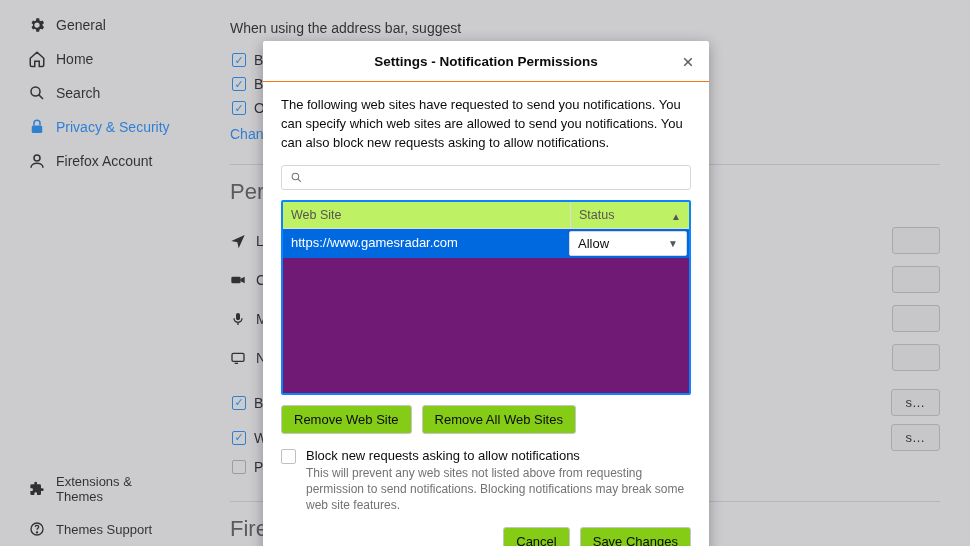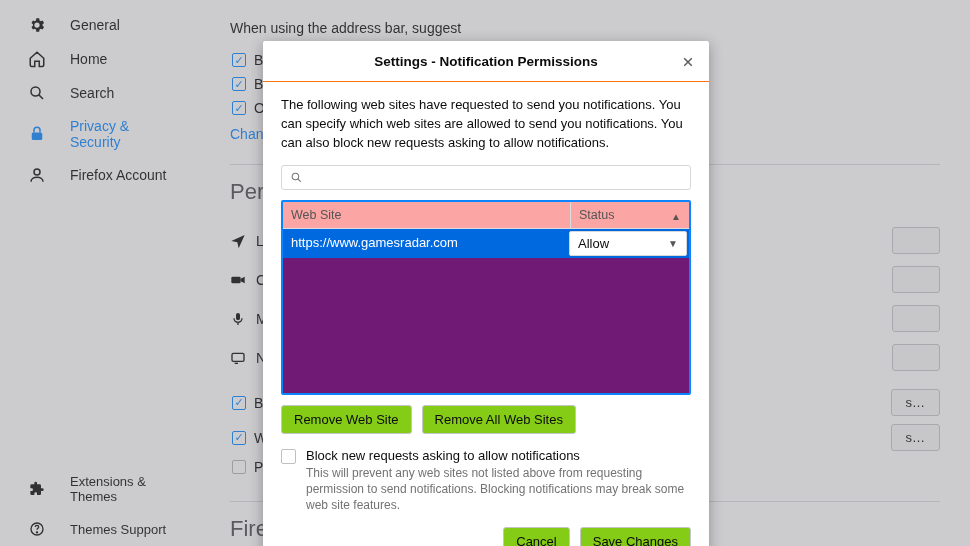--- a/index.html
+++ b/index.html
@@ -1,19 +1,19 @@
 <!DOCTYPE html>
 <html><head>
 <meta charset="utf-8">
 <style>
 * { box-sizing: border-box; margin: 0; padding: 0; font-family: -apple-system, BlinkMacSystemFont, "Segoe UI", Arial, sans-serif; }
 body { width: 970px; height: 546px; background: #f9f9fa; position: relative; overflow: hidden; font-size: 14px; color: #0c0c0d; }
 
 .sidebar { position: absolute; left: 0; top: 0; width: 195px; height: 100%; padding: 8px 0; }
-.sidebar-item { display: flex; align-items: center; padding: 8px 20px 8px 28px; cursor: pointer; color: #0c0c0d; gap: 24px; }
+.sidebar-item { display: flex; align-items: center; padding: 8px 20px 8px 28px; cursor: pointer; color: #0c0c0d; gap: 10px; }
 .sidebar-item.active { color: #0a84ff; }
 .sidebar-item .icon { width: 18px; height: 18px; display: inline-flex; align-items: center; justify-content: center; flex-shrink: 0; }
 .sidebar-bottom { position: absolute; bottom: 0; left: 0; width: 195px; padding-bottom: 0; }
 .sidebar-bottom .sidebar-item { font-size: 13px; }
 
 .main { position: absolute; left: 200px; top: 0; right: 0; padding: 20px 30px; }
 .section-intro { color: #0c0c0d; margin-bottom: 12px; }
 .checkbox-row { display: flex; align-items: center; gap: 8px; padding: 4px 0; margin-left: 2px; }
 .checkbox { width: 14px; height: 14px; border: 1px solid #0a84ff; border-radius: 2px; display: inline-flex; align-items: center; justify-content: center; color: #0a84ff; font-size: 11px; }
 .checkbox.unchecked { border-color: #b1b1b3; color: transparent; }
@@ -30,21 +30,21 @@
 .modal { position: absolute; left: 263px; top: 41px; width: 446px; background: #fff; box-shadow: 0 3px 14px rgba(0,0,0,0.3); border-radius: 2px; }
 .modal-header { padding: 12px 16px; text-align: center; position: relative; border-bottom: 1px solid #f97316; }
 .modal-title { font-weight: 600; font-size: 13.5px; }
 .close-x { position: absolute; right: 12px; top: 12px; width: 18px; height: 18px; cursor: pointer; color: #5a5a5f; display:flex; align-items:center; justify-content:center; }
 .modal-body { padding: 14px 18px 16px; }
 .modal-desc { font-size: 13px; line-height: 1.45; color: #0c0c0d; margin-bottom: 12px; }
 .search-wrap { border: 1px solid #d7d7db; border-radius: 3px; display: flex; align-items: center; padding: 5px 8px; gap: 6px; margin-bottom: 10px; }
 .search-wrap input { border: none; outline: none; flex: 1; font-size: 12.5px; color: #737373; background: transparent; }
 .search-icon { width: 13px; height: 13px; color: #777; }
 .table-wrap { border: 2px solid #0a84ff; border-radius: 2px; }
-.table-head { display: flex; background: #fca5a5; font-size: 12.5px; color: #555; border-bottom: 1px solid #dcdcde; }
+.table-head { display: flex; background: #bef264; font-size: 12.5px; color: #555; border-bottom: 1px solid #dcdcde; }
 .th-website { flex: 1; padding: 6px 8px; border-right: 1px solid #dcdcde; }
 .th-status { width: 118px; padding: 6px 8px; display: flex; justify-content: space-between; align-items:flex-end; }
 .table-body { height: 164px; background: #701a75; }
 .row-selected { display: flex; background: #0069e0; color: #fff; font-size: 13px; }
 .cell-website { flex: 1; padding: 6px 8px; }
 .cell-status { width: 118px; background: #fff; color: #0c0c0d; border: 1px solid #d7d7db; margin: 2px; border-radius: 2px; padding: 4px 8px; display:flex; justify-content: space-between; align-items:center; }
 .action-row { display: flex; gap: 10px; margin-top: 10px; }
 .btn { border: 1px solid #c5c5c8; background: #84cc16; border-radius: 3px; padding: 6px 12px; font-size: 13px; cursor: pointer; color: #0c0c0d; }
 .block-row { display: flex; gap: 10px; margin-top: 14px; align-items: flex-start; }
 .block-check { width: 15px; height: 15px; border: 1px solid #c0c0c3; border-radius: 2px; margin-top: 1px; flex-shrink:0; }

